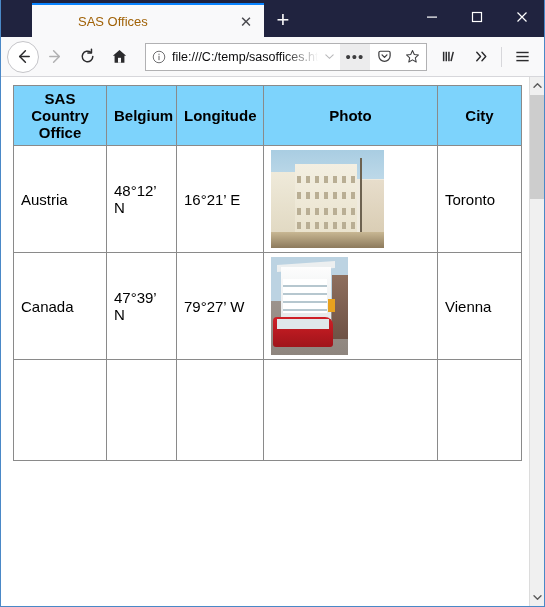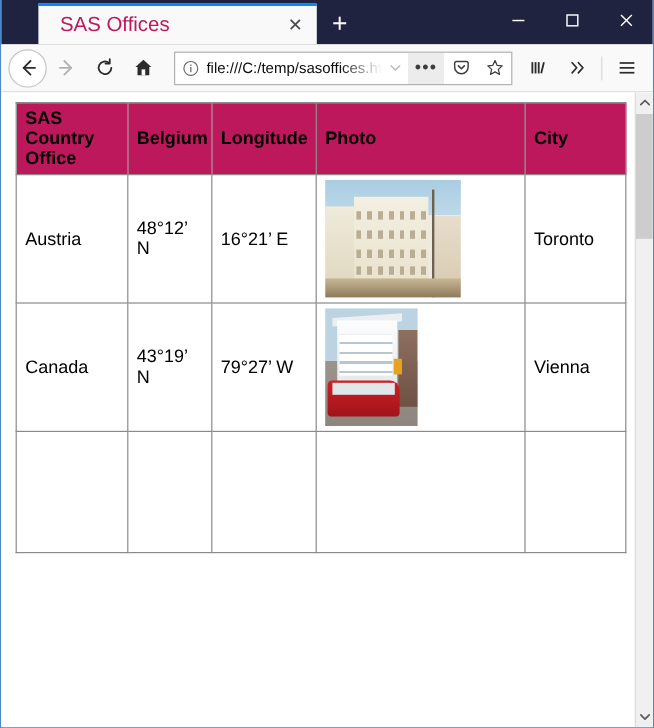--- a/index.html
+++ b/index.html
@@ -41,25 +41,26 @@
     display: flex;
     align-items: center;
     height: 34px;
     width: 232px;
     background: #f9f9fa;
     padding: 0 8px 0 18px;
     border-top: 2px solid #0a84ff;
   }
   .tab-title {
     flex: 1;
-    font-size: 17px;
-    color: #be185d;
+    font-size: 13px;
+    color: #a16207;
     white-space: nowrap;
     overflow: hidden;
     text-overflow: ellipsis;
+    margin-left: 28px;
   }
   .tab-close {
     width: 20px; height: 20px;
     display: flex; align-items: center; justify-content: center;
     color: #4a4a4f;
     font-size: 15px;
     line-height: 1;
   }
   #newtab {
     width: 38px; height: 34px;
@@ -169,22 +170,22 @@
     table-layout: fixed;
     border: 1px solid #8a8a8a;
     font-size: 15px;
     color: #000;
   }
   table.sastable th, table.sastable td {
     border: 1px solid #8a8a8a;
     padding: 4px 7px;
   }
   table.sastable thead th {
-    background: #be185d;
-    text-align: left;
+    background: #7dd3fc;
+    text-align: center;
     font-weight: bold;
     font-size: 15px;
     height: 57px;
     vertical-align: middle;
   }
   table.sastable tbody td {
     height: 101px;
     vertical-align: middle;
     text-align: left;
     background: #ffffff;
@@ -492,21 +493,21 @@
                 <i class="bldgL"></i><i class="bldgR"></i><i class="bldg"></i>
                 <i class="win" style="top:26px"></i><i class="win" style="top:42px"></i>
                 <i class="win" style="top:58px"></i><i class="win" style="top:72px"></i>
                 <i class="pole"></i><i class="base"></i>
               </span>
             </td>
             <td>Toronto</td>
           </tr>
           <tr>
             <td>Canada</td>
-            <td>43°19’ N</td>
+            <td>47°39’ N</td>
             <td>79°27’ W</td>
             <td class="photocell">
               <span class="photo ph-canada">
                 <i class="rightbld"></i><i class="modern-roof"></i><i class="modern"></i>
                 <i class="stripes"></i><i class="signal"></i><i class="tram"></i><i class="tramwin"></i>
               </span>
             </td>
             <td>Vienna</td>
           </tr>
           <tr>

